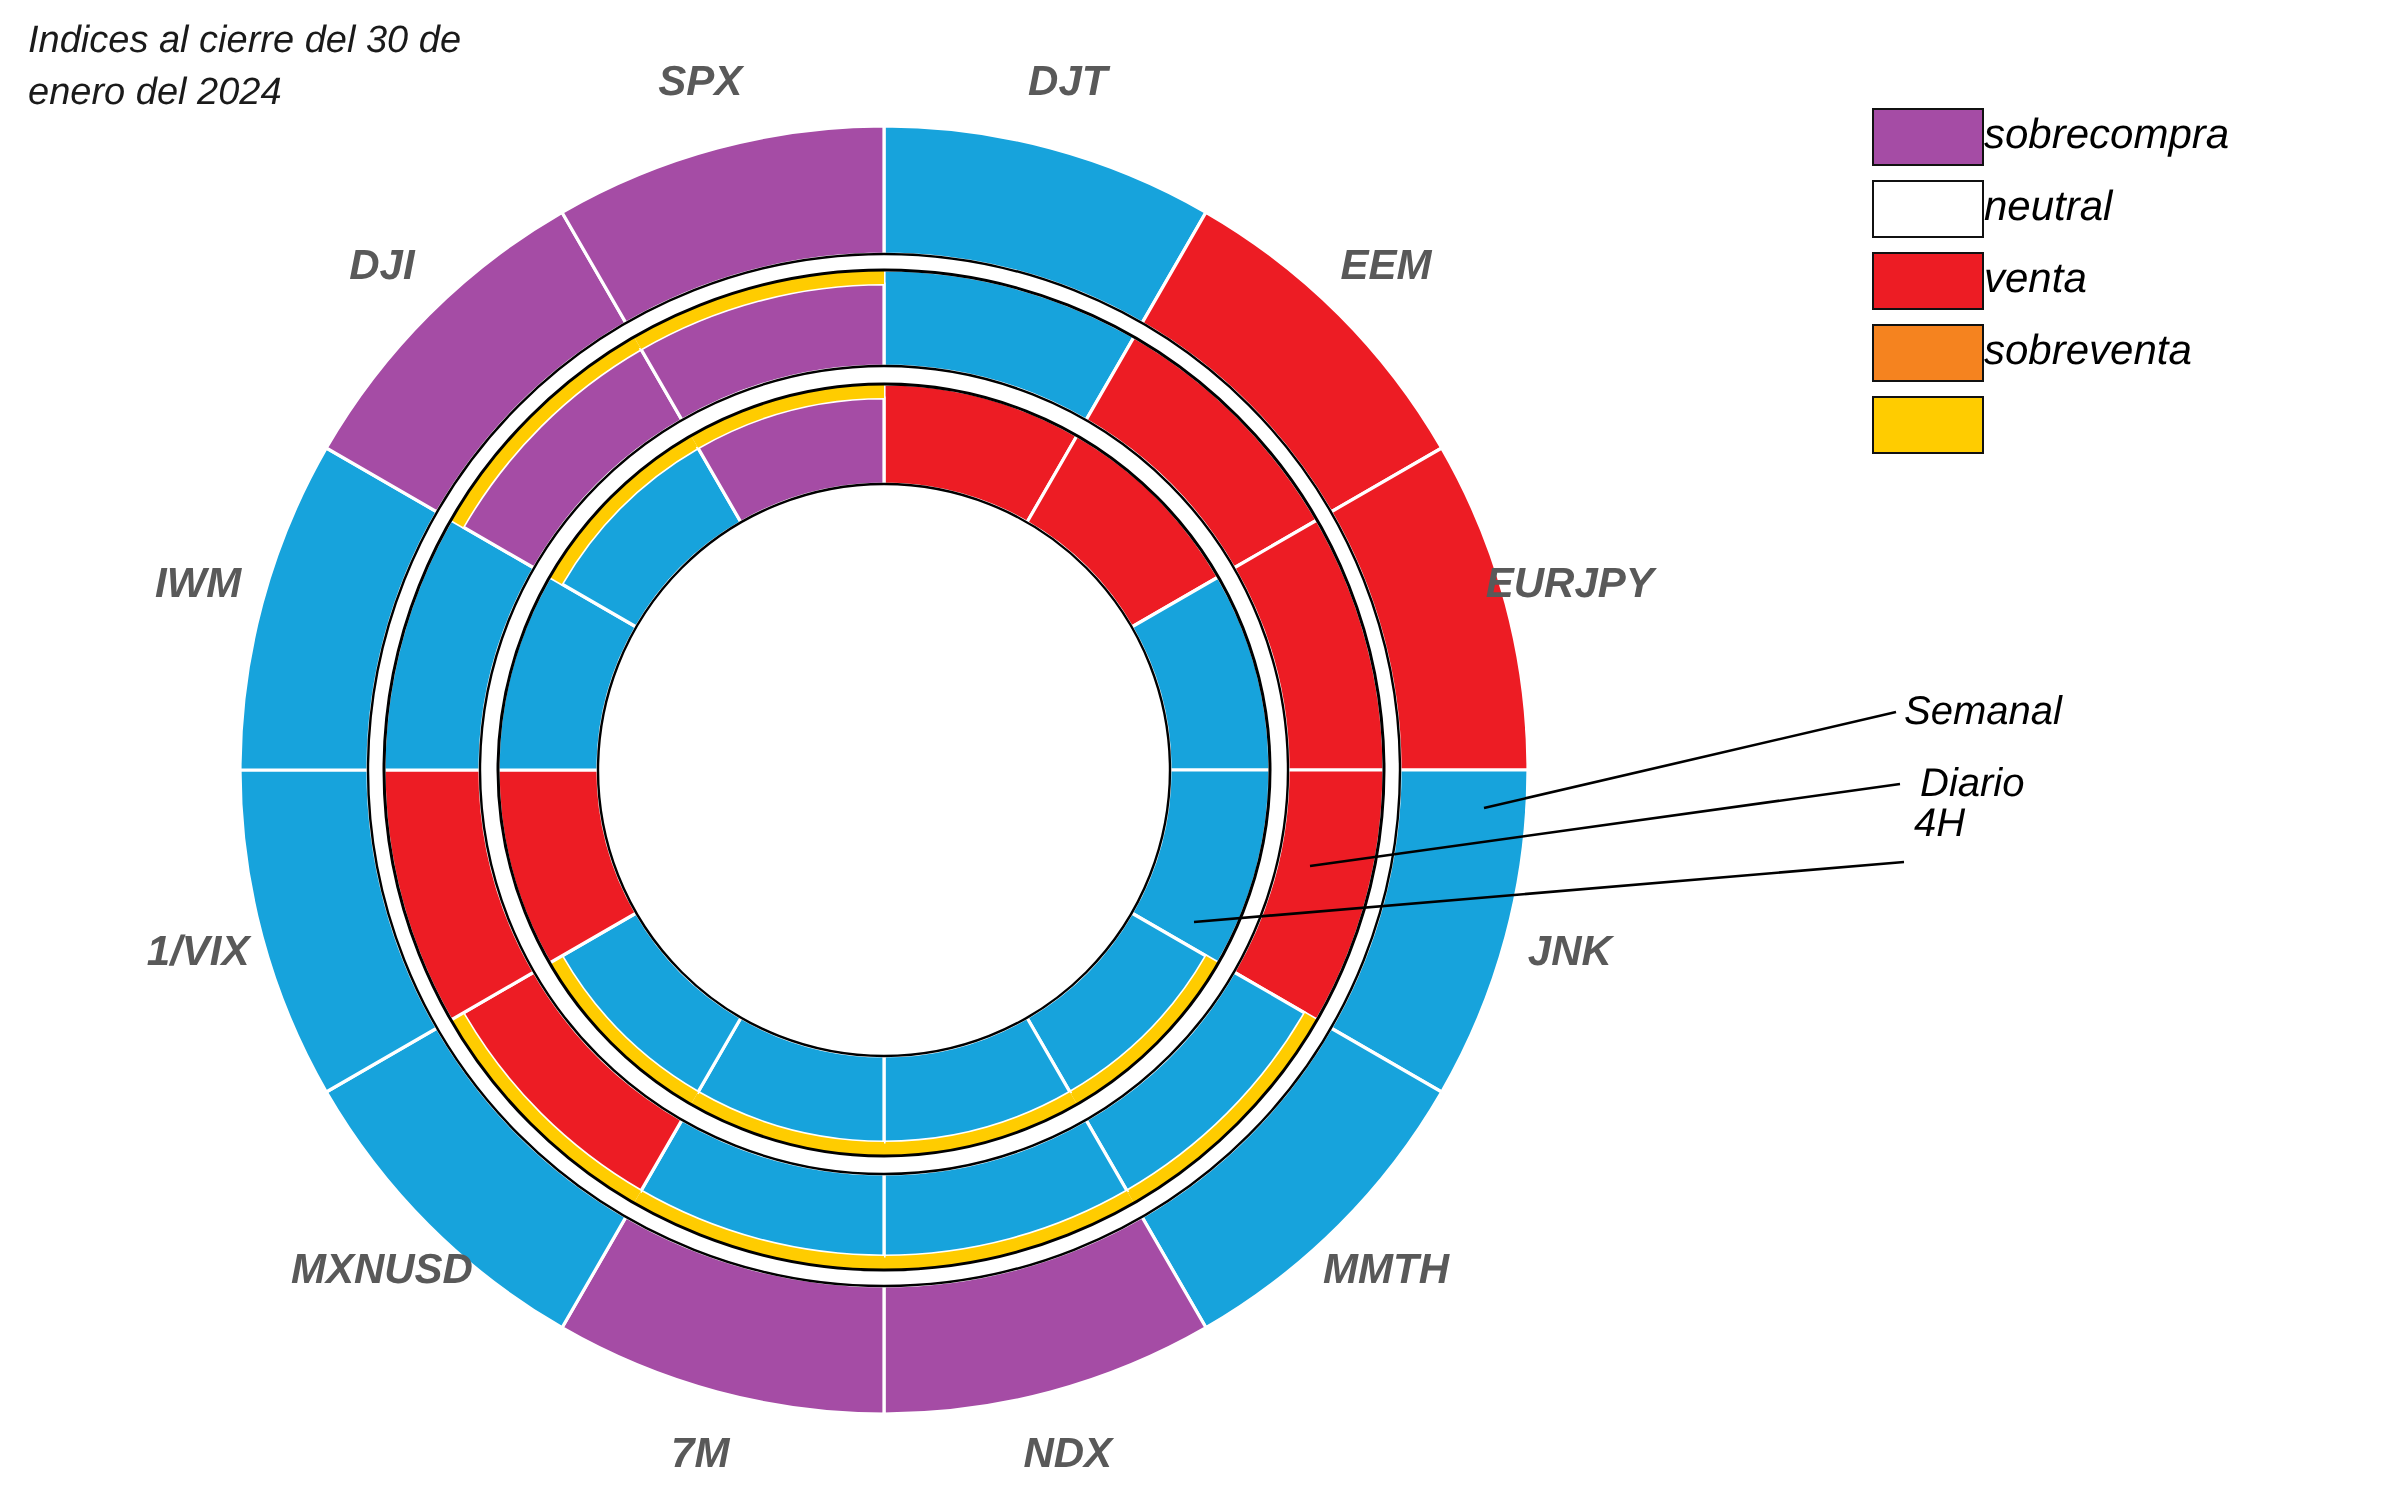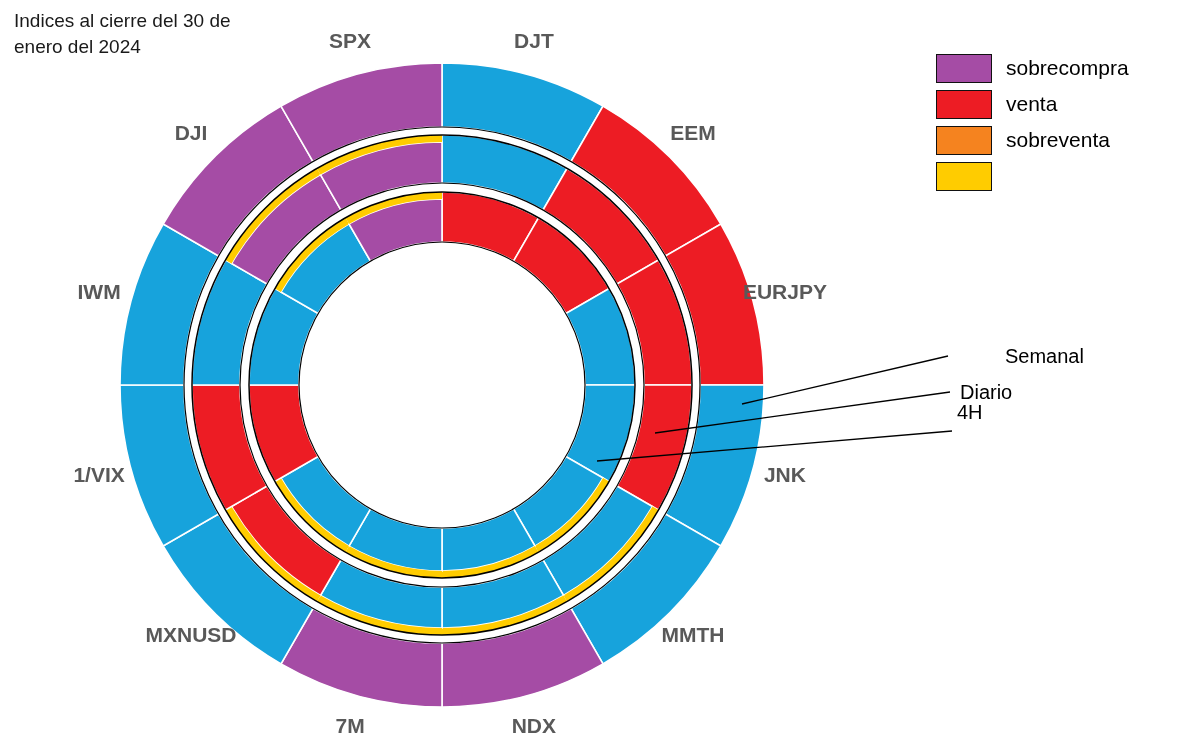--- a/index.html
+++ b/index.html
@@ -3,21 +3,21 @@
 <meta charset="utf-8">
 <style>
   html,body{margin:0;padding:0;}
   body{
     width:1200px;height:744px;
     background:#ffffff;
     font-family:"Liberation Sans", sans-serif;
     position:relative;
     overflow:hidden;
   }
-  #stage{position:absolute;left:0;top:0;width:1200px;height:744px;}
+  #stage{position:absolute;left:0;top:0;width:1200px;height:744px;font-style:italic;}
   svg#donut{position:absolute;left:0;top:0;width:1200px;height:744px;}
 
   .chart-title{
     position:absolute;left:14px;top:8px;width:270px;
     font-size:19px;line-height:1.35;color:#1a1a1a;
     font-family:"Liberation Sans", sans-serif;
   }
 
   .sector-label{
     fill:#595959;
@@ -34,35 +34,34 @@
   .legend-row{
     display:flex;align-items:center;height:36px;
   }
   .legend-swatch{
     width:56px;height:29px;
     border:1.6px solid #111;
     box-sizing:border-box;
     flex:0 0 auto;
   }
   .legend-label{
-    margin-left:14px;
     font-size:21px;
     color:#000;
     white-space:nowrap;
     font-family:"Liberation Sans", sans-serif;
   }
 
   .ring-annot{
     position:absolute;
     font-size:20px;
     color:#000;
     white-space:nowrap;
     font-family:"Liberation Sans", sans-serif;
   }
-  #annot-semanal{left:1005px;top:345px;text-align:right;}
+  #annot-semanal{left:952px;top:345px;text-align:right;}
   #annot-diario{left:960px;top:381px;}
   #annot-4h{left:957px;top:401px;}
 </style>
 </head>
 <body>
 
 <div id="stage">
 
   <div class="chart-title">Indices al cierre del 30 de enero del 2024</div>
 
@@ -157,20 +156,24 @@
   <div class="ring-annot" id="annot-semanal">Semanal</div>
   <div class="ring-annot" id="annot-diario">Diario</div>
   <div class="ring-annot" id="annot-4h">4H</div>
 
   <div class="legend" id="legend">
       <div class="legend-row">
         <div class="legend-swatch" style="background: rgb(165, 76, 165);"></div>
         <div class="legend-label">sobrecompra</div>
       </div>
       <div class="legend-row">
+        <div class="legend-swatch" style="background: rgb(255, 255, 255);"></div>
+        <div class="legend-label">neutral</div>
+      </div>
+      <div class="legend-row">
         <div class="legend-swatch" style="background: rgb(237, 28, 36);"></div>
         <div class="legend-label">venta</div>
       </div>
       <div class="legend-row">
         <div class="legend-swatch" style="background: rgb(245, 131, 31);"></div>
         <div class="legend-label"> sobreventa</div>
       </div>
       <div class="legend-row">
         <div class="legend-swatch" style="background: rgb(255, 204, 0);"></div>
       </div>

